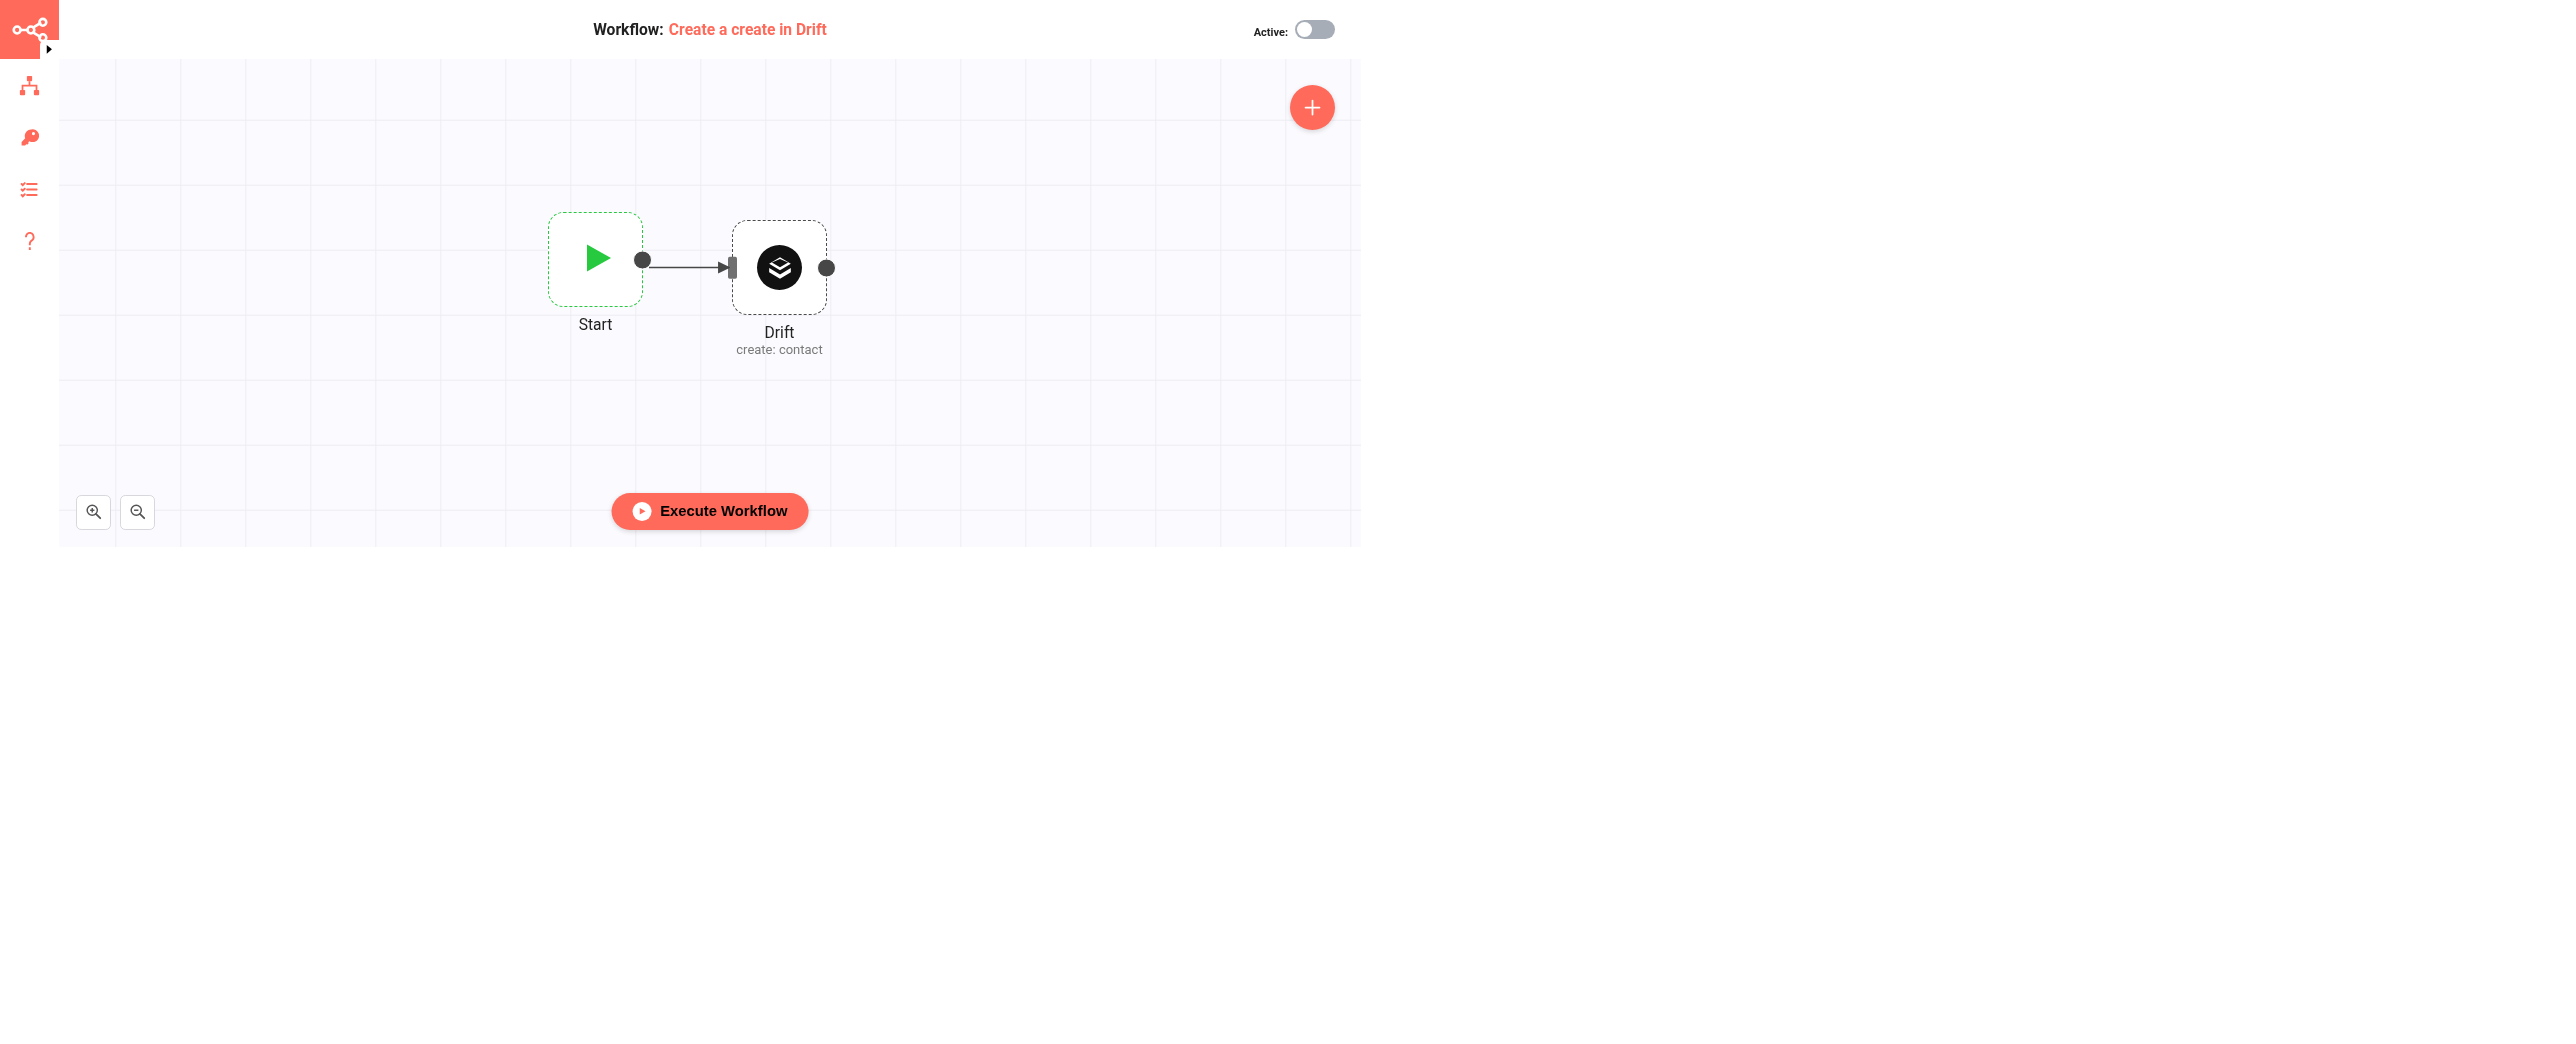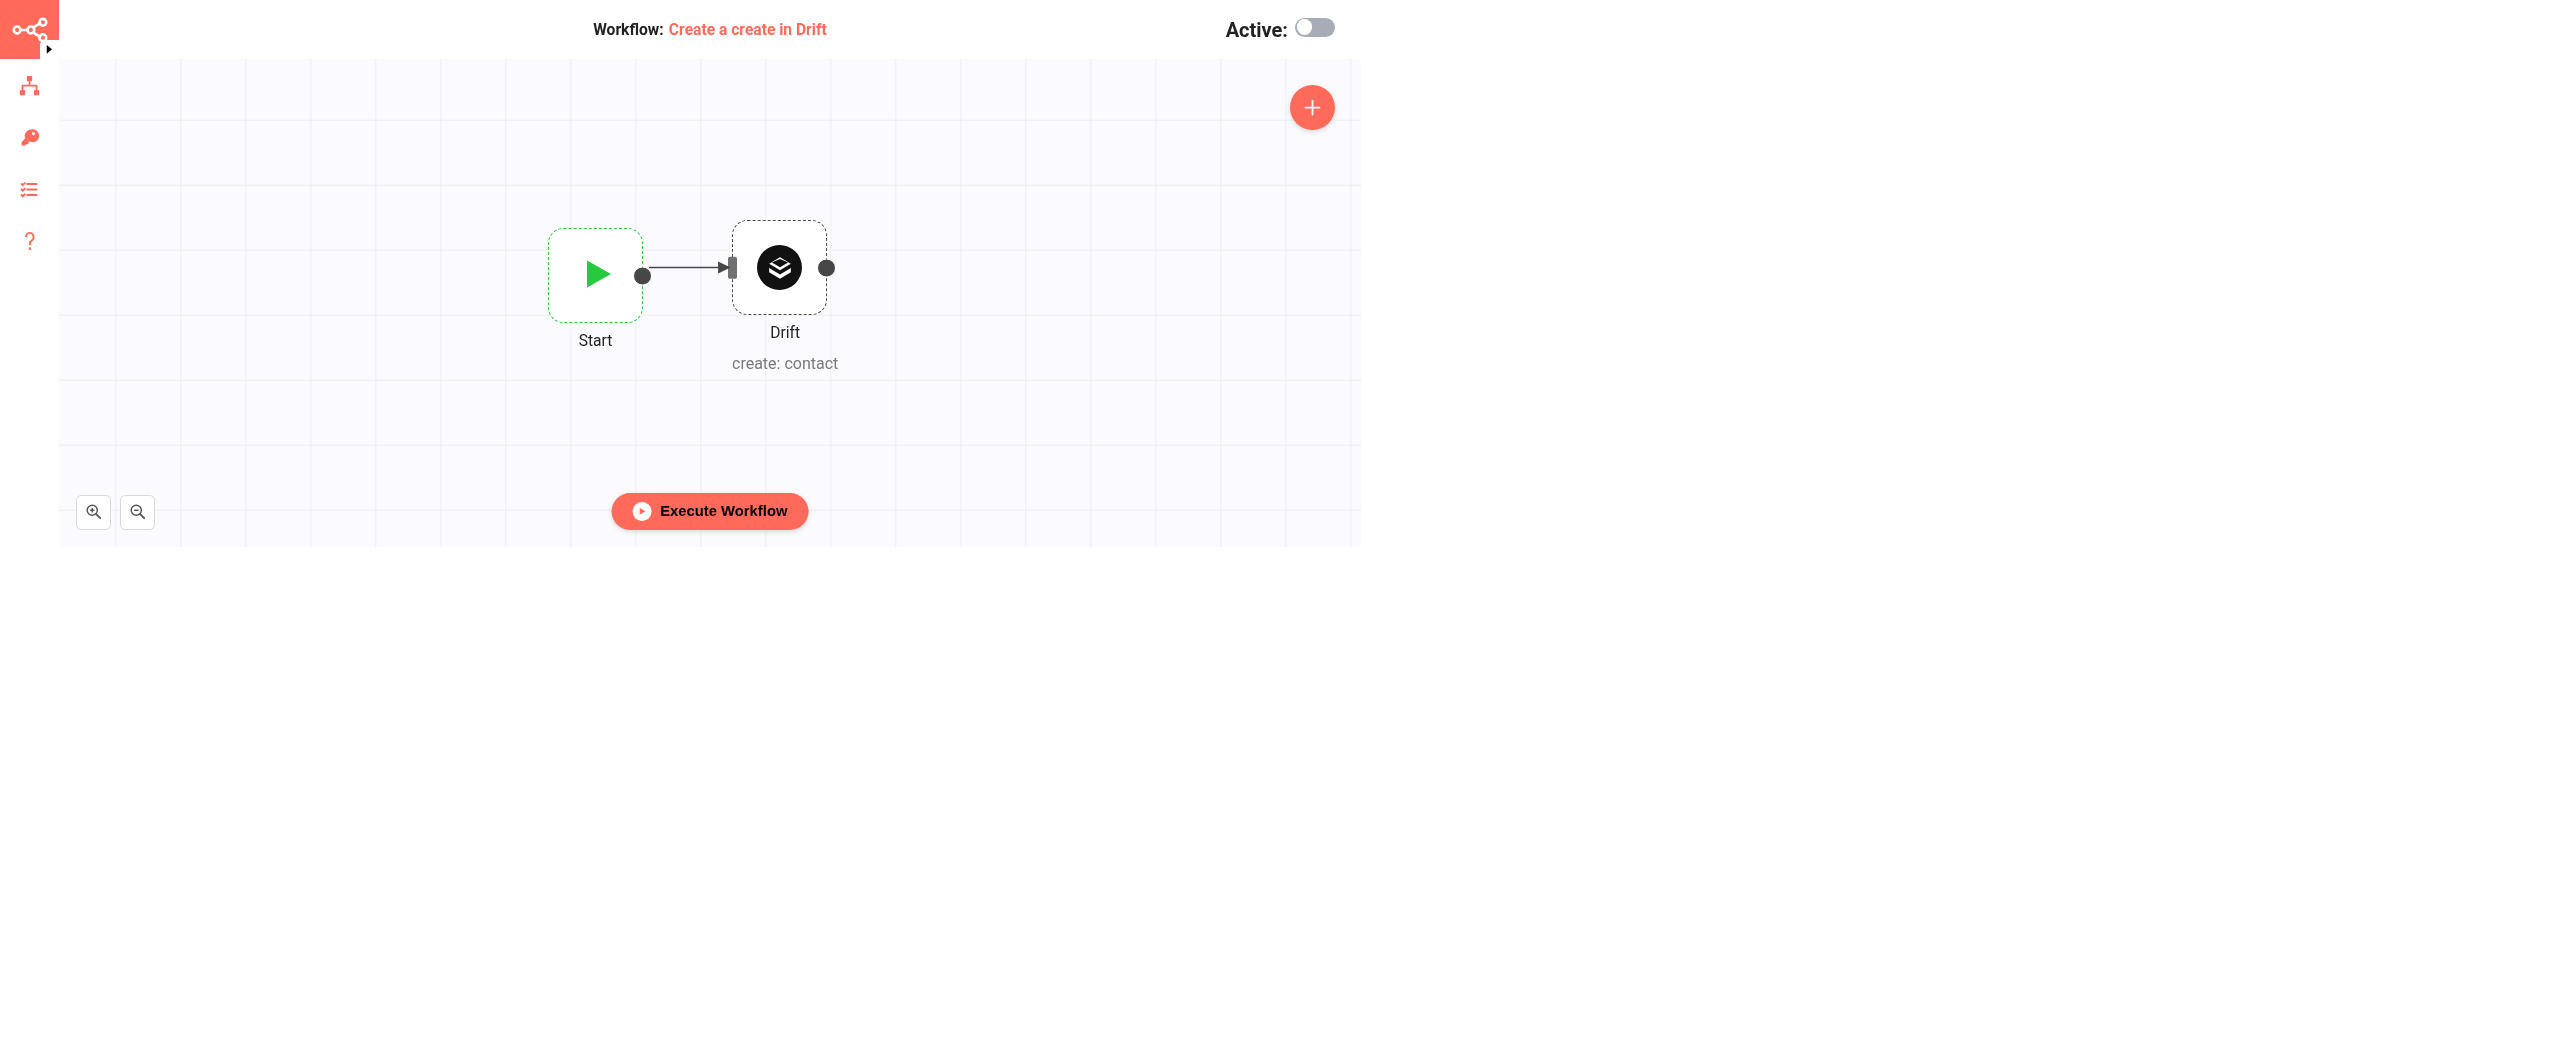--- a/index.html
+++ b/index.html
@@ -73,23 +73,23 @@
   left:50%; transform:translateX(-50%);
   font-size:15.6px;
   display:flex;
   gap:5.2px;
 }
 .title-name{ color:#ff6a5a; }
 .active-wrap{
   position:absolute;
   right:26px;
   display:flex;
-  align-items:flex-start;
+  align-items:flex-end;
   gap:7px;
-  font-size:20px;
+  font-size:11px;
 }
 .toggle{
   width:40px; height:19px;
   background:#a6adb7;
   border-radius:19px;
   position:relative;
   cursor:pointer;
 }
 .toggle .knob{
   position:absolute;
@@ -182,21 +182,21 @@
   border:1.7px solid #fff;
   position:absolute;
 }
 .port.out{ right:-9.5px; top:50%; transform:translateY(-50%); }
 .port.in-stub{
   width:8.7px;height:22.6px;border-radius:1.7px;
   left:-5.2px;top:50%;transform:translateY(-50%);
   background:#707070;border:none;
 }
 .node-title{ margin-top:8.7px; font-size:15.6px; color:#222; }
-.node-sub{ font-size:16px; color:#7a7a7a;margin-top:12px; }
+.node-sub{ font-size:13px; color:#7a7a7a; }
 
 .start-glyph svg{fill:#27c93f;}
 .drift-glyph{ width:45px;height:45px;border-radius:50%;background:#111;display:flex;align-items:center;justify-content:center;}
 .drift-glyph svg{fill:#fff;}
 
 
 .edge{
   position:absolute;
   pointer-events:none;
 }
@@ -267,21 +267,21 @@
 </div>
 
 <div class="canvas">
 
   <div class="add-node">
     <svg width="21" height="21" viewBox="0 0 24 24">
       <path d="M12 4v16M4 12h16" stroke="#fff" stroke-width="2" stroke-linecap="round"></path>
     </svg>
   </div>
 
-  <div class="node-wrap" style="left:489px; top:169px;">
+  <div class="node-wrap" style="left:489px; top:153px;">
     <div class="node start">
       <span class="start-glyph">
         <svg width="36" height="36" viewBox="0 0 24 24">
             <path d="M6 3l16 9L6 21z"></path>
           </svg>
       </span>
       <div class="port out"></div>
     </div>
     <div class="node-title">Start</div>
   </div>

